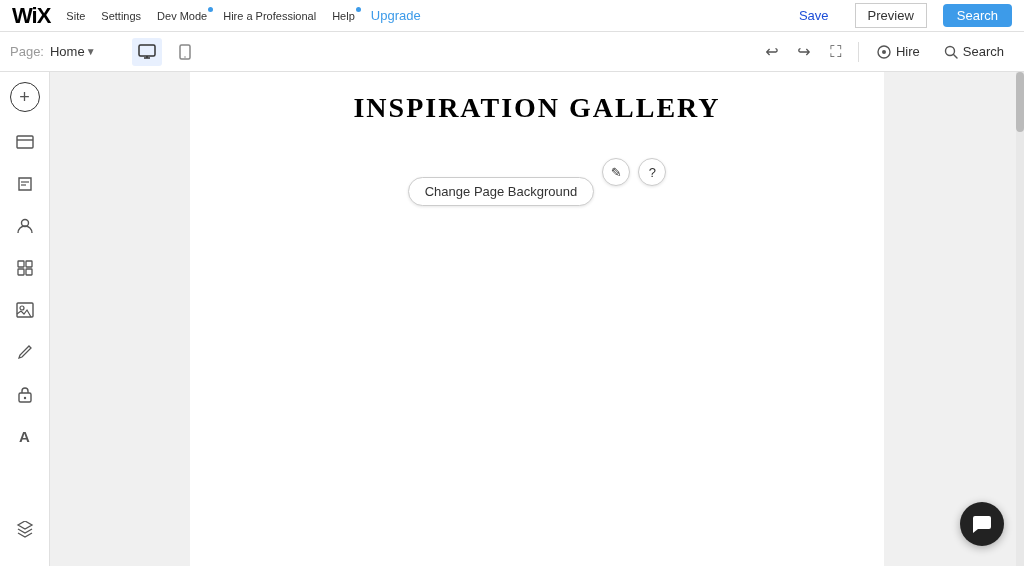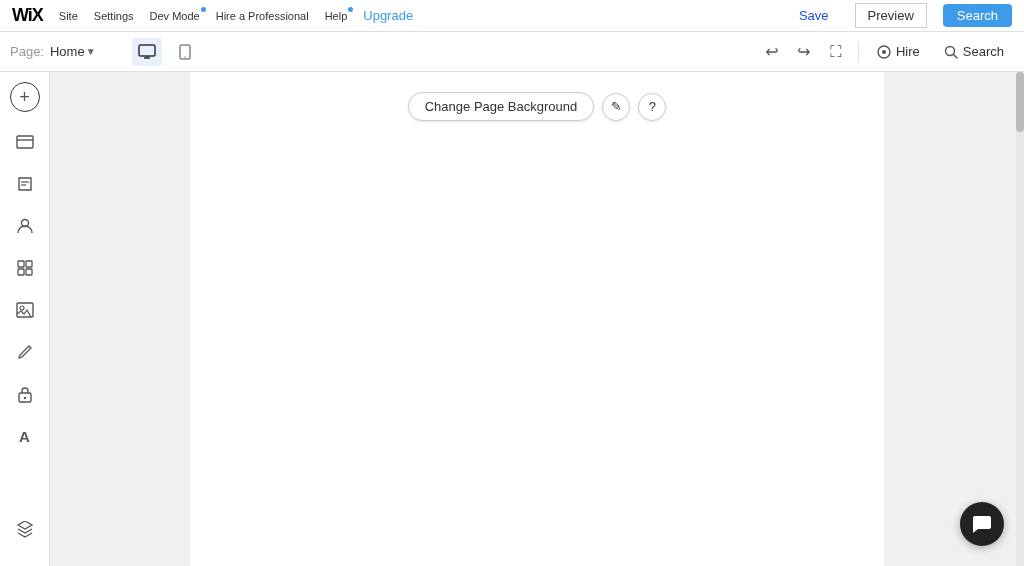--- a/index.html
+++ b/index.html
@@ -4,21 +4,21 @@
   <style>
     * { margin: 0; padding: 0; box-sizing: border-box; }
     body { font-family: Helvetica, Arial, sans-serif; background: #fff; width: 1024px; height: 566px; overflow: hidden; position: relative; }
 
     
     .top-nav {
       display: flex; align-items: center; height: 32px;
       border-bottom: 1px solid #e0e0e0;
       padding: 0 12px; gap: 16px; background: #fff;
     }
-    .wix-logo { font-weight: 900; font-size: 18px; color: #000; letter-spacing: -1px; }
+    .wix-logo { font-weight: 900; font-size: 22px; color: #000; letter-spacing: -1px; }
     .nav-item { font-size: 11px; color: #333; cursor: pointer; }
     .nav-upgrade { font-size: 13px; color: #3d9be9; cursor: pointer; font-weight: 500; }
     .nav-spacer { flex: 1; }
     .btn-save { font-size: 13px; color: #1d4ed8; background: none; border: none; cursor: pointer; padding: 4px 10px; }
     .btn-preview { font-size: 13px; color: #333; background: none; border: 1px solid #ccc; border-radius: 0; cursor: pointer; padding: 4px 12px; }
     .btn-publish {
       font-size: 13px; color: #fff; background: #3d9be9;
       border: none; border-radius: 4px; cursor: pointer; padding: 4px 14px; font-weight: 500;
     }
 
@@ -105,20 +105,21 @@
     .hashtag { color: #3d9be9; }
 
     
     .change-bg-container {
       display: flex; align-items: center; gap: 8px;
     }
     .change-bg-btn {
       background: #fff; border: 1px solid #ccc; border-radius: 20px;
       font-size: 13px; color: #333; padding: 6px 16px; cursor: pointer;
       box-shadow: 0 1px 3px rgba(0,0,0,0.1);
+      margin-top: 39px;
     }
     .icon-circle {
       width: 28px; height: 28px; border-radius: 50%;
       display: flex; align-items: center; justify-content: center;
       background: #fff; border: 1px solid #ccc; cursor: pointer;
       font-size: 13px; color: #333; box-shadow: 0 1px 3px rgba(0,0,0,0.1);
     }
 
     
     .scrollbar {
@@ -289,20 +290,21 @@
     </svg>
   </div>
 </div>
 
 <div class="canvas-area">
 
   <div class="dashed-left"></div>
   <div class="dashed-right"></div>
 
   <div class="page-content">
+    <h1 class="gallery-title">Inspiration Gallery</h1>
 
     <div class="change-bg-container">
       <button class="change-bg-btn">Change Page Background</button>
       <div class="icon-circle">
         <span>✎</span>
       </div>
       <div class="icon-circle">
         <span>?</span>
       </div>
     </div>

